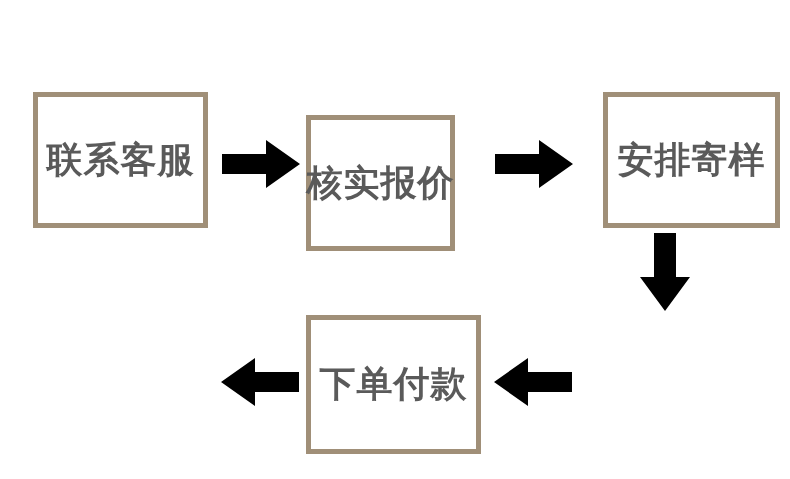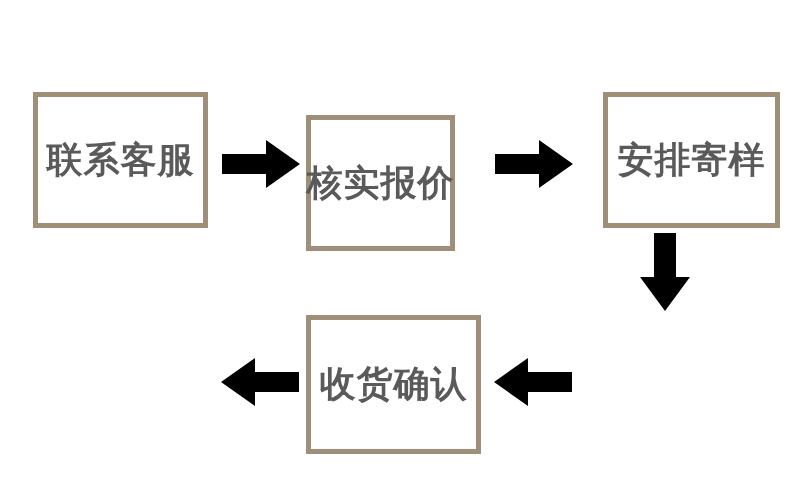--- a/index.html
+++ b/index.html
@@ -111,21 +111,21 @@
   </div>
 
 
   <div class="arrow" id="arrow-3">
     <svg viewBox="0 0 78 52" width="78" height="52" aria-hidden="true">
       <polygon points="78,16 34,16 34,2 0,26 34,50 34,36 78,36" fill="#000000"></polygon>
     </svg>
   </div>
 
   <div class="node" id="node-4">
-    <span class="node-label">收货确认</span>
+    <span class="node-label">下单付款</span>
   </div>
 
   <div class="arrow" id="arrow-4">
     <svg viewBox="0 0 78 52" width="78" height="52" aria-hidden="true">
       <polygon points="78,16 34,16 34,2 0,26 34,50 34,36 78,36" fill="#000000"></polygon>
     </svg>
   </div>
 
 
 </div>

